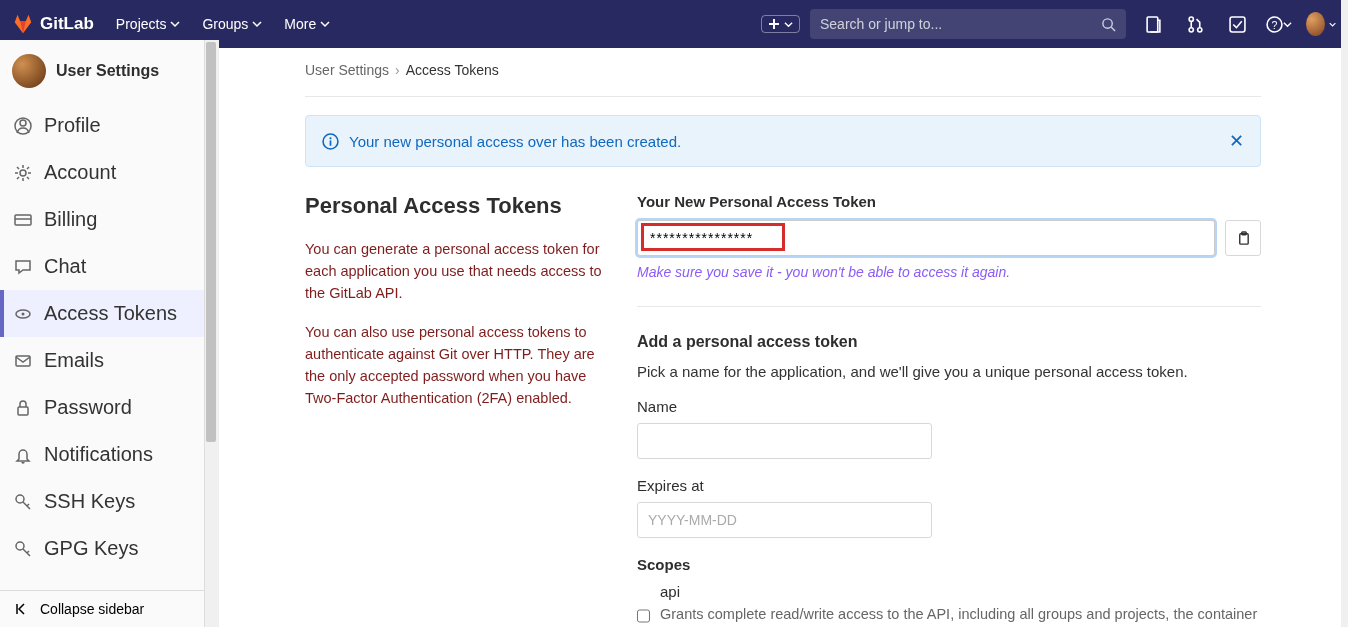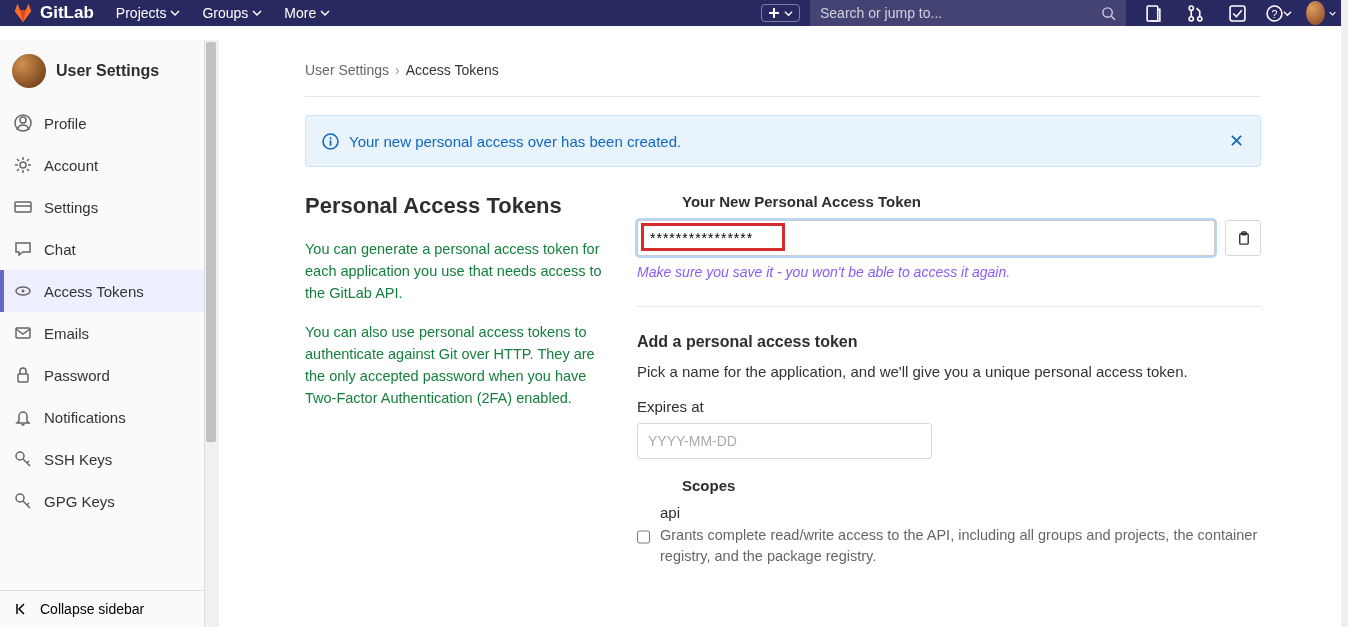--- a/index.html
+++ b/index.html
@@ -1,19 +1,19 @@
 <!DOCTYPE html>
 <html><head>
 <meta charset="utf-8">
 <style>
 * { margin: 0; padding: 0; box-sizing: border-box; font-family: -apple-system, BlinkMacSystemFont, "Segoe UI", Helvetica, Arial, sans-serif; }
 body { background: #fff; color: #2e2e2e; width: 1348px; height: 627px; overflow: hidden; position: relative; }
 
 
-.topbar { height: 26px; background: #292961; display: flex; align-items: center; padding: 0 12px; color: #fff; }
+.topbar { height: 48px; background: #292961; display: flex; align-items: center; padding: 0 12px; color: #fff; }
 .topbar .logo { display: flex; align-items: center; gap: 6px; font-weight: 600; font-size: 17px; margin-right: 14px; cursor: pointer; }
 .topbar .logo svg { width: 22px; height: 22px; }
 .topbar .nav-items { display: flex; gap: 6px; }
 .topbar .nav-item { display: flex; align-items: center; font-size: 14px; padding: 6px 8px; border-radius: 4px; cursor: pointer; }
 .topbar .nav-item .chev { margin-left: 4px; }
 .topbar .spacer { flex: 1; }
 .topbar .search { width: 316px; height: 30px; background: rgba(255,255,255,.12); border-radius: 4px; display: flex; align-items: center; padding: 0 10px; }
 .topbar .search input { flex: 1; border: none; outline: none; background: transparent; color: #fff; font-size: 14px; }
 .topbar .search input::placeholder { color: rgba(255,255,255,.75); }
 .topbar .search .sicon { color: rgba(255,255,255,.75); }
@@ -25,42 +25,42 @@
 
 
 .content { position: absolute; top: 40px; left: 0; right: 7px; bottom: 0; display: flex; }
 .sidebar { width: 219px; flex-shrink: 0; background: #fafafa; border-right: 1px solid #eee; display: flex; flex-direction: column; position: relative; }
 .sidebar .scrolltrack { position:absolute; right:0; top:0; bottom:0; width:14px; background:#f0f0f0; border-left:1px solid #ddd; }
 .sidebar .scrollthumb { position:absolute; right:2px; top:2px; width:10px; height:400px; background:#c1c1c1; border-radius:2px; }
 .sidebar-header { display: flex; align-items: center; gap: 10px; padding: 14px 12px; }
 .sidebar-header .av { width: 34px; height: 34px; border-radius: 50%; background: radial-gradient(circle at 30% 30%, #d09050, #603010); }
 .sidebar-header .title { font-weight: 600; font-size: 16px; }
 .sidebar-items { flex: 1; overflow: hidden; padding-right:14px; }
-.sidebar-item { display: flex; align-items: flex-end; gap: 12px; padding: 12px 14px; font-size: 15px; color: #333; cursor: pointer; }
+.sidebar-item { display: flex; align-items: center; gap: 12px; padding: 12px 14px; font-size: 20px; color: #333; cursor: pointer; }
 .sidebar-item.active { background: #eef0ff; box-shadow: inset 4px 0 0 #6666c4; font-weight: 500; }
 .sidebar-item .icon { width: 18px; height: 18px; color: #666; flex-shrink: 0; }
 .sidebar-footer { display: flex; align-items: center; gap: 10px; padding: 10px 14px; border-top: 1px solid #ddd; font-size: 14px; color: #000000; cursor: pointer; }
 
 
 .main { flex: 1; overflow-y: auto; padding: 22px 80px 20px 86px; }
 .breadcrumb { font-size: 14px; color: #666; margin-bottom: 18px; display: flex; align-items: center; gap: 6px; }
 .breadcrumb .sep { color: #999; }
 .breadcrumb .current { color: #333; font-weight: 500; }
 .divider { border: none; border-top: 1px solid #e8e8e8; margin-bottom: 18px; }
 .banner { background: #e9f3fc; border: 1px solid #cde3f6; border-radius: 4px; padding: 14px 16px; display: flex; align-items: center; gap: 10px; color: #1068bf; margin-bottom: 26px; font-size: 15px; }
 .banner .info-icon { color: #1068bf; }
 .banner .close { margin-left: auto; cursor: pointer; color: #1068bf; font-size: 18px; }
 
 .cols { display: flex; gap: 28px; }
 .col-left { width: 304px; flex-shrink: 0; }
 .col-right { flex: 1; }
 .col-left h1 { font-size: 22px; font-weight: 600; margin-bottom: 20px; }
-.col-left p { font-size: 14.5px; line-height: 1.5; color: #15803d; margin-bottom: 18px; }
-
-.field-label { font-size: 15px; font-weight: 600; margin-bottom: 10px; display: block; margin-left: 45px; }
+.col-left p { font-size: 14.5px; line-height: 1.5; color: #7f1d1d; margin-bottom: 18px; }
+
+.field-label { font-size: 15px; font-weight: 600; margin-bottom: 10px; display: block; }
 .token-row { display: flex; align-items: center; gap: 10px; }
 .token-field { flex: 1; position: relative; }
 .token-field input { width: 100%; height: 36px; border: 1px solid #ccc; box-shadow: 0 0 0 2px #b7d5f5; border-radius: 3px; padding: 0 12px; font-size: 14px; letter-spacing: 1px; }
 .red-box { position: absolute; left: 4px; top: 3px; width: 144px; height: 28px; border: 3px solid #d72c2c; pointer-events: none; }
 .copy-btn { width: 36px; height: 36px; border: 1px solid #d8d8d8; background: #fff; border-radius: 3px; cursor: pointer; display: flex; align-items: center; justify-content: center; color: #333; }
 .hint { color: #8b5cf6; font-size: 14px; margin-top: 8px; font-style: italic; }
 hr.section { border: none; border-top: 1px solid #e8e8e8; margin: 26px 0; }
 .col-right h2 { font-size: 16px; font-weight: 600; margin-bottom: 12px; }
 .col-right p.desc { font-size: 15px; color: #333; margin-bottom: 18px; }
 .fld { margin-bottom: 18px; }
@@ -188,21 +188,21 @@
           </span>
           <span>Account</span>
         </div>
         <div class="sidebar-item">
           <span class="icon">
             <svg viewBox="0 0 18 18" width="18" height="18">
               <rect x="1" y="4" width="16" height="10" rx="1" stroke="currentColor" stroke-width="1.5" fill="none"></rect>
               <path d="M1 8h16" stroke="currentColor" stroke-width="1.5"></path>
             </svg>
           </span>
-          <span>Settings</span>
+          <span>Billing</span>
         </div>
         <div class="sidebar-item">
           <span class="icon">
             <svg viewBox="0 0 18 18" width="18" height="18">
               <path d="M2 3h14v9H9l-4 3v-3H2z" stroke="currentColor" stroke-width="1.5" fill="none"></path>
             </svg>
           </span>
           <span>Chat</span>
         </div>
         <div class="sidebar-item active">
@@ -306,20 +306,24 @@
                 <rect x="4" y="3" width="9" height="11" rx="1" stroke="currentColor" stroke-width="1.5" fill="none"></rect>
                 <rect x="6" y="1" width="5" height="3" rx="1" stroke="currentColor" stroke-width="1.5" fill="none"></rect>
               </svg>
           </button>
         </div>
         <div class="hint">Make sure you save it - you won't be able to access it again.</div>
         <hr class="section">
         <h2>Add a personal access token</h2>
         <p class="desc">Pick a name for the application, and we'll give you a unique personal access token.</p>
         <div class="fld">
+          <label>Name</label>
+          <input type="text" style="">
+        </div>
+        <div class="fld">
           <label>Expires at</label>
           <input type="text" placeholder="YYYY-MM-DD" style="">
         </div>
         <label class="field-label" style="font-size:15px;font-weight:600">Scopes</label>
         <div class="scope-item">
           <input type="checkbox" style="">
           <div>
             <div class="scope-name">api</div>
             <div class="scope-desc">Grants complete read/write access to the API, including all groups and projects, the container registry, and the package registry.</div>
           </div>

